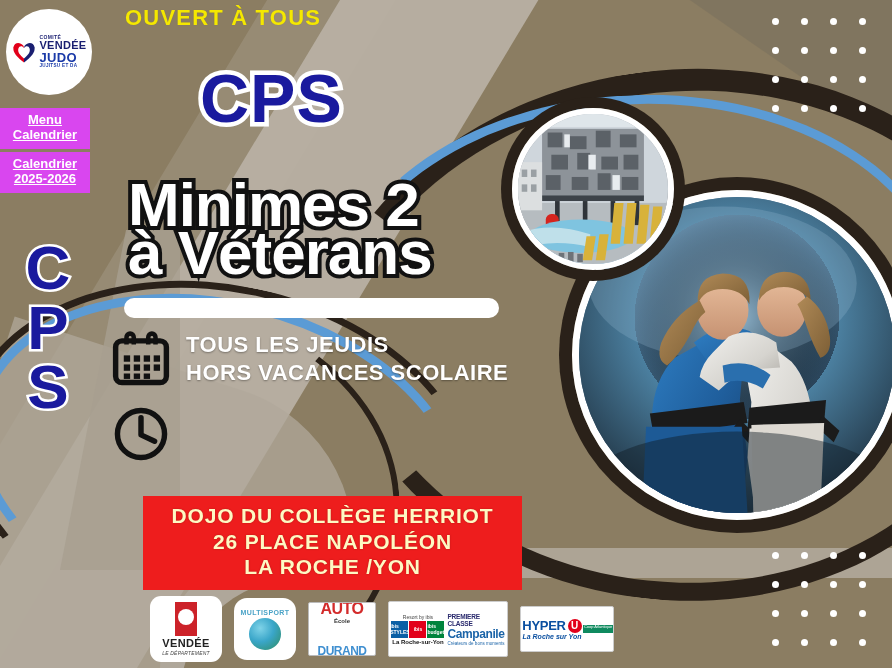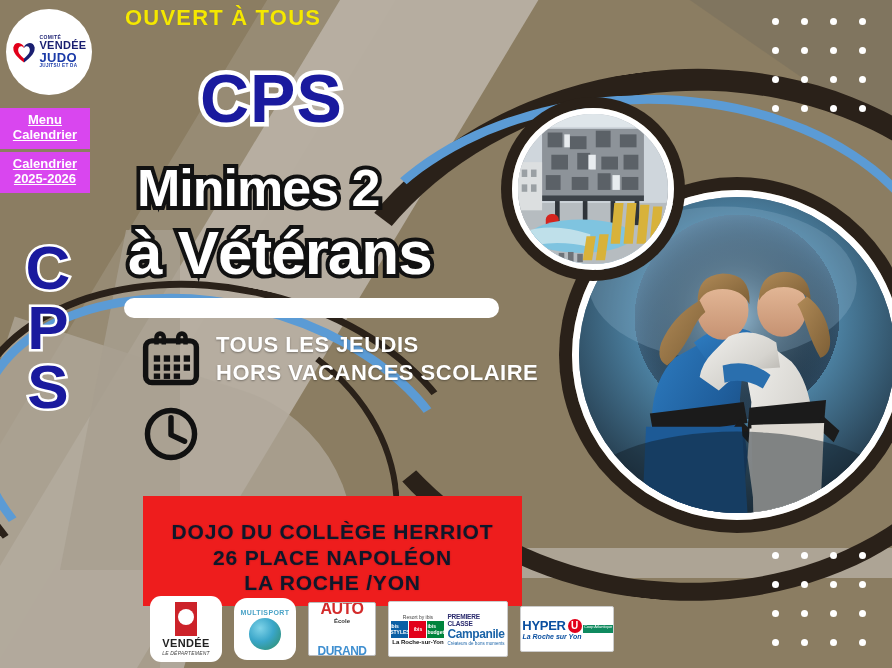--- a/index.html
+++ b/index.html
@@ -220,50 +220,50 @@
   }
   .big-line {
     position: absolute;
     font-weight: 900;
     color: #ffffff;
     -webkit-text-stroke: 8px #111111;
     paint-order: stroke fill;
     z-index: 10;
     line-height: 1;
   }
-  #line-minimes { left: 128px; top: 162px; font-size: 52px; letter-spacing: -1px; margin-left: 9px; }
+  #line-minimes { left: 128px; top: 174px; font-size: 62px; letter-spacing: -1px; }
   #line-veterans { left: 128px; top: 222px; font-size: 62px; letter-spacing: -1px; }
 
   .white-bar {
     position: absolute; left: 124px; top: 298px;
     width: 375px; height: 20px;
     background: #fff; border-radius: 10px;
     z-index: 10;
   }
 
   
   .info-row {
-    position: absolute; display: flex; align-items: center; gap: 16px; z-index: 10; margin-left: 30px;
+    position: absolute; display: flex; align-items: center; gap: 16px; z-index: 10;
   }
   #row-days { left: 112px; top: 330px; }
   #row-hours { left: 112px; top: 405px; }
   .info-text {
     color: #ffffff; font-weight: bold; font-size: 22px;
     line-height: 1.28; letter-spacing: .5px;
     text-shadow: 0 1px 2px rgba(0,0,0,.35);
   }
   .icon-box { width: 58px; height: 58px; flex: none; }
   .icon-box svg { width: 100%; height: 100%; display: block; }
 
   
   .address-block {
     position: absolute; left: 143px; top: 496px;
-    width: 379px; padding: 23px 10px 10px;
+    width: 379px; padding: 7px 10px 10px;
     background: #ee1d1d;
-    color: #0f172a;
+    color: #fef9c3;
     text-align: center;
     font-weight: bold;
     font-size: 21px;
     line-height: 1.22;
     letter-spacing: .8px;
     z-index: 10;
     text-shadow: 0 0 2px rgba(0,0,0,.25);
   }
 
   

